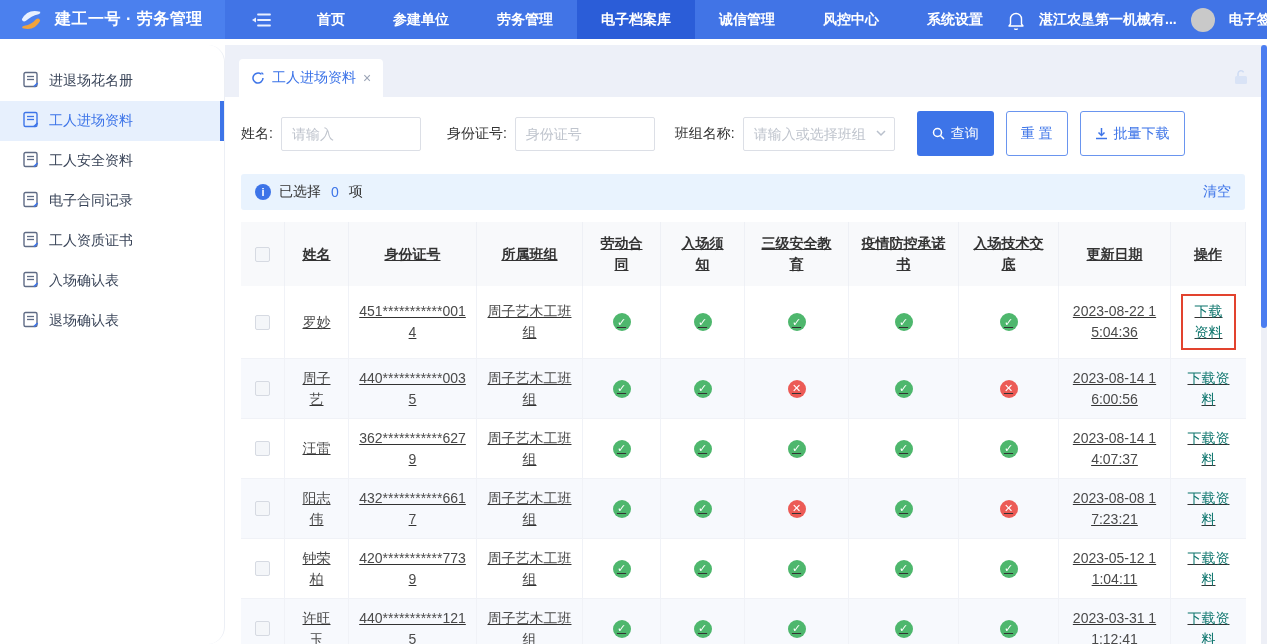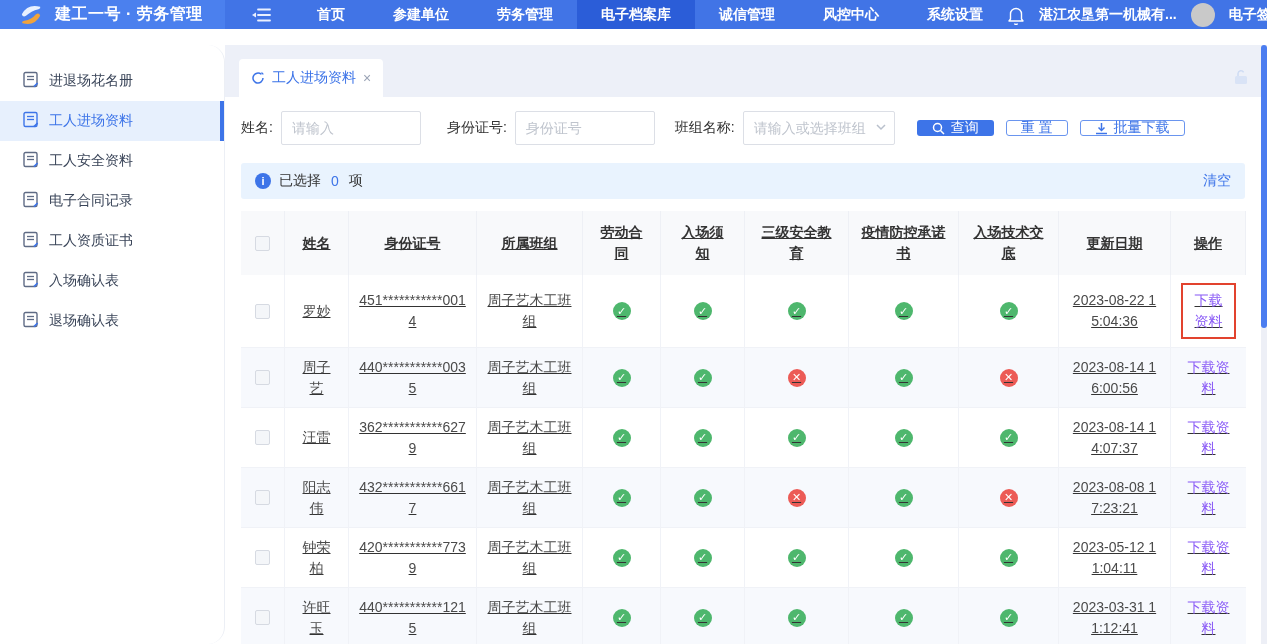--- a/index.html
+++ b/index.html
@@ -1,20 +1,20 @@
 <!DOCTYPE html>
 <html><head>
 <meta charset="utf-8">
 <style>
   * { margin:0; padding:0; box-sizing:border-box; }
   html,body { width:1267px; height:644px; overflow:hidden;
     font-family:"Liberation Sans","DejaVu Sans",sans-serif; font-size:14px; color:#333; background:#fff; }
 
   
-  .header { position:absolute; top:0; left:0; width:1267px; height:29px; background:#4174e6; display:flex; align-items:stretch; color:#fff; z-index:5; }
+  .header { position:absolute; top:0; left:0; width:1267px; height:39px; background:#4174e6; display:flex; align-items:stretch; color:#fff; z-index:5; }
   .logo-area { width:225px; background:#4b80ee; display:flex; align-items:center; padding-left:16px; flex:0 0 auto; }
   .logo-swoosh { width:30px; height:30px; margin-right:9px; flex:0 0 auto; }
   .logo-title { font-size:16px; font-weight:bold; letter-spacing:.5px; white-space:nowrap; }
   .nav { display:flex; align-items:stretch; flex:1 1 auto; }
   .fold-btn { display:flex; align-items:center; padding:0 22px 0 26px; cursor:pointer; }
   .nav-item { display:flex; align-items:center; padding:0 24px; cursor:pointer; white-space:nowrap; font-size:14px;font-weight:bold; }
   .nav-item.active { background:#2b5dd8; }
   .header-right { display:flex; align-items:center; padding-right:18px; gap:14px; flex:0 0 auto; }
   .bell { width:18px; height:20px; }
   .company { max-width:170px; white-space:nowrap; overflow:hidden; font-weight:bold; }
@@ -43,21 +43,21 @@
   
   .filter-row { display:flex; align-items:center; padding:14px 0 12px; }
   .f-label { color:#333; margin-right:8px; white-space:nowrap; }
   .f-input { height:34px; border:1px solid #dcdfe6; border-radius:2px; padding:0 10px; font-size:14px; color:#333; width:140px; outline:none; font-family:inherit; }
   .f-input::placeholder { color:#bfc4cd; }
   .f-select { position:relative; width:152px; margin-right:22px; }
   .f-select .f-input { width:100%; padding-right:26px; }
   .chev { position:absolute; right:8px; top:10px; width:12px; height:12px; pointer-events:none; }
   .gap1 { margin-right:26px; }
   .gap2 { margin-right:20px; }
-  .btn { height:16px; border-radius:3px; display:inline-flex; align-items:center; justify-content:center; gap:6px; font-size:14px; cursor:pointer; padding:0 14px; white-space:nowrap; border:1px solid transparent; font-family:inherit; }
+  .btn { height:45px; border-radius:3px; display:inline-flex; align-items:center; justify-content:center; gap:6px; font-size:14px; cursor:pointer; padding:0 14px; white-space:nowrap; border:1px solid transparent; font-family:inherit; }
   .btn-primary { background:#3d74e8; color:#fff; }
   .btn-outline { background:#fff; color:#3d74e8; border-color:#6a95ef; margin-left:12px; }
 
   
   .select-bar { height:36px; background:#e9f3fe; border-radius:3px; display:flex; align-items:center; justify-content:space-between; padding:0 14px; margin:6px 0 12px; }
   .sb-left { display:flex; align-items:center; gap:8px; color:#333; }
   .info-ico { width:16px; height:16px; border-radius:50%; background:#3d74e8; color:#fff; font-size:11px; font-weight:bold; display:flex; align-items:center; justify-content:center; font-style:normal; }
   .sb-count { color:#3d74e8; margin:0 2px; }
   .sb-clear { color:#3d74e8; cursor:pointer; }
 
@@ -68,21 +68,21 @@
   .cell:last-child { border-right:none; }
   .thead .cell { background:#f8f9fb; font-weight:bold; color:#333; min-height:64px; border-bottom:none; border-right:1px solid #eef0f5; }
   .trow.striped .cell { background:#f7f9fd; }
   .name-cell { padding:8px 14px; }
   .hdr-pad3 { padding:8px 16px; }
   .hdr-pad5 { padding:8px 12px; }
   .checkbox { width:15px; height:15px; background:#f4f6f9; border:1px solid #d6dae2; border-radius:2px; cursor:pointer; }
   .status-ico { width:18px; height:18px; border-radius:50%; color:#fff; font-size:11px; font-weight:bold; display:flex; align-items:center; justify-content:center; }
   .status-ok { background:#4eb76d; }
   .status-no { background:#ec5b56; }
-  .dl-link { color:#8b5cf6; cursor:pointer; word-break:break-all; line-height:1.5; }
+  .dl-link { color:#0f766e; cursor:pointer; word-break:break-all; line-height:1.5; }
   .hl-box { border:2px solid #e2432e; padding:5px 9px; }
 
   
   .scroll-track { position:absolute; top:45px; right:0; width:6px; bottom:0; background:#edeff6; }
   .scroll-thumb { position:absolute; top:0; left:0; width:6px; height:283px; background:#4b7df0; border-radius:3px; }
 </style>
 </head>
 <body>
 
 <div class="header">

